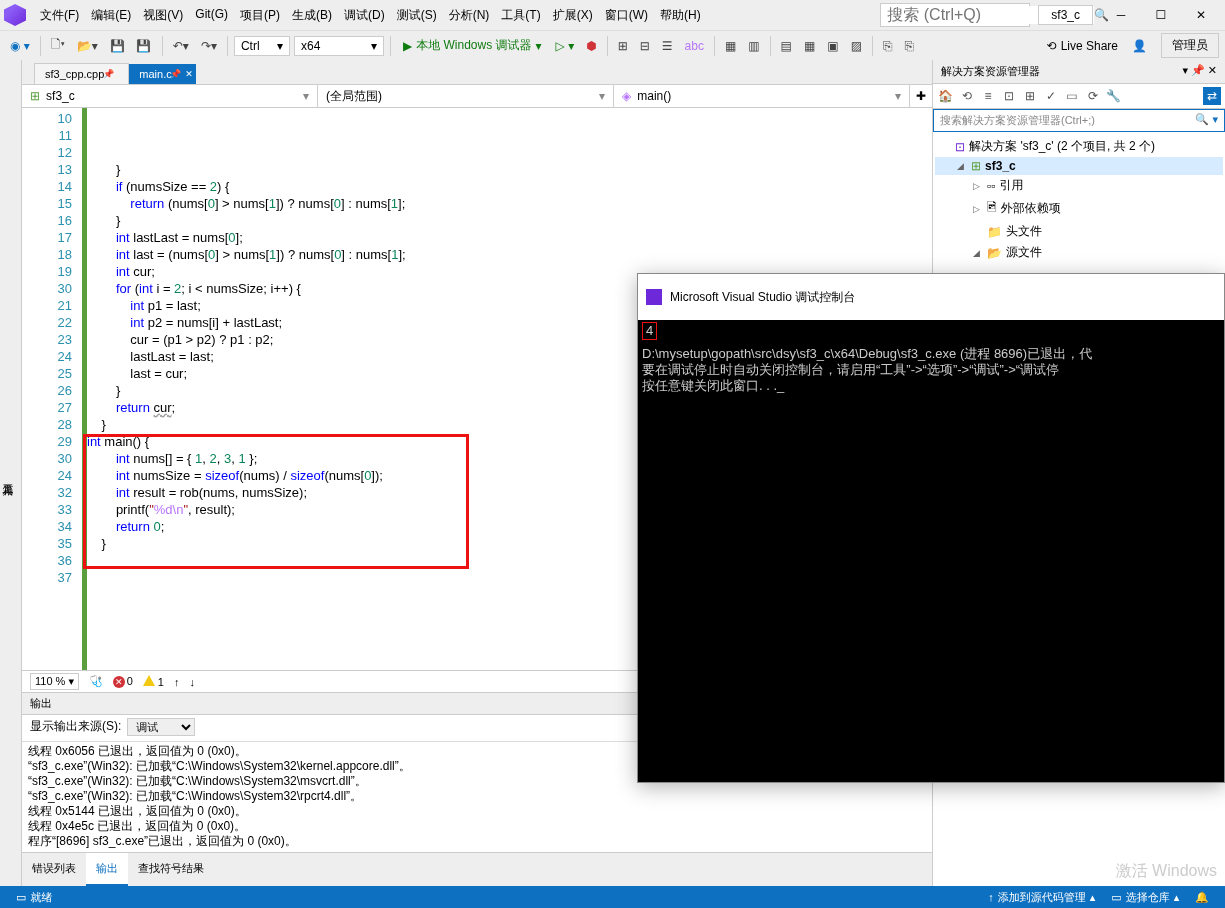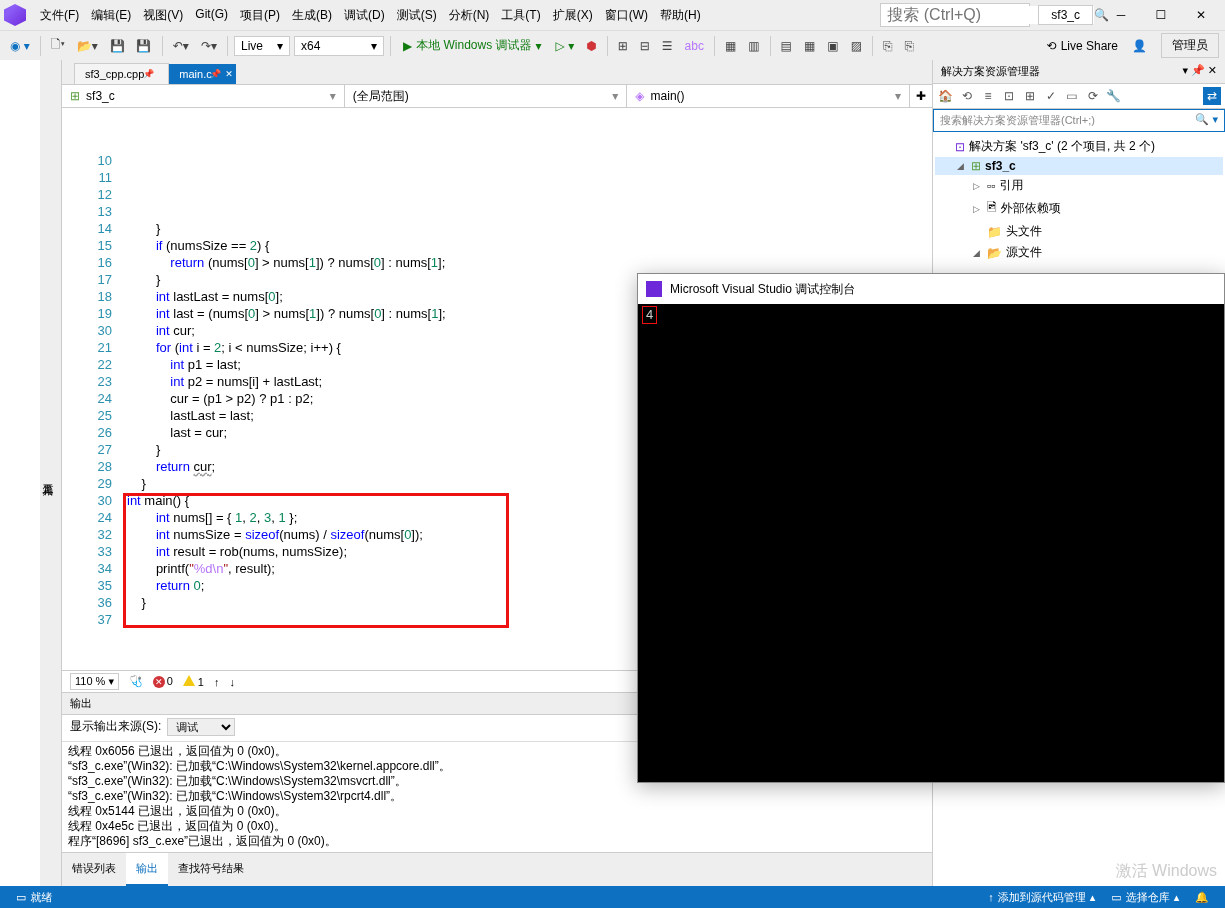--- a/index.html
+++ b/index.html
@@ -12,34 +12,34 @@
 .title-project { border:1px solid #ccc; padding:2px 12px; margin-left:6px; background:#fff; }
 .win-btns { display:flex; margin-left:6px; }
 .win-btn { width:40px; height:28px; display:flex; align-items:center; justify-content:center; cursor:pointer; }
 .toolbar { height:30px; background:#eee; display:flex; align-items:center; padding:0 6px; gap:4px; border-top:1px solid #ddd; }
 .tb-btn { padding:3px 4px; cursor:pointer; color:#444; display:flex; align-items:center; }
 .tb-sep { width:1px; height:20px; background:#ccc; margin:0 2px; }
 .tb-combo { border:1px solid #ccc; background:#fff; padding:2px 6px; min-width:56px; display:flex; align-items:center; justify-content:space-between; }
 .tb-run { color:#107c10; display:flex; align-items:center; gap:4px; padding:3px 6px; cursor:pointer; }
 .tb-liveshare { margin-left:auto; display:flex; align-items:center; gap:4px; padding:3px 6px; }
 .tb-admin { border:1px solid #ccc; padding:3px 10px; margin-left:6px; }
-.main-area { display:flex; height:calc(100% - 60px - 22px);margin-left:40px; }
+.main-area { display:flex; height:calc(100% - 60px - 22px); }
 .left-gutter { width:22px; background:#eee; border-right:1px solid #ccc; writing-mode:vertical-lr; text-align:center; padding-top:6px; font-size:11px; }
 .editor-pane { flex:1; display:flex; flex-direction:column; min-width:0; }
 .tabstrip { height:24px; background:#eee; display:flex; align-items:flex-end; padding-left:12px; }
 .ed-tab { padding:4px 24px 4px 10px; position:relative; cursor:pointer; font-size:11px; }
 .ed-tab.inactive { background:#f4f4f4; border:1px solid #ccc; border-bottom:none; }
 .ed-tab.active { background:#0e70c0; color:#fff; }
 .ed-tab .pin, .ed-tab .close { position:absolute; top:5px; font-size:9px; }
 .ed-tab .pin { right:14px; }
 .ed-tab .close { right:3px; }
 .nav-combos { height:24px; display:flex; border-top:1px solid #ccc; border-bottom:1px solid #ccc; }
 .nav-combo { flex:1; border-right:1px solid #ccc; padding:3px 8px; display:flex; align-items:center; gap:6px; background:#fff; }
 .nav-combo .dd { margin-left:auto; color:#888; }
-.editor-body { flex:1; display:flex; background:#fff; position:relative; overflow:hidden;align-items:center; }
+.editor-body { flex:1; display:flex; background:#fff; position:relative; overflow:hidden; }
 .gutter-lines { width:60px; text-align:right; padding-right:10px; color:#2b91af; font-family:Consolas,monospace; font-size:13px; line-height:17px; padding-top:2px; background:#fff; }
 .green-bar { width:5px; background:#5a9e3e; }
 .code-area { flex:1; font-family:Consolas,monospace; font-size:13px; line-height:17px; padding-top:2px; color:#000; white-space:pre; position:relative; }
 .kw { color:#0000ff; }
 .num { color:#098658; }
 .str { color:#a31515; }
 .esc { color:#b776fb; }
 .redbox { position:absolute; border:3px solid #e11; }
 .status-strip { height:22px; background:#fff; border-top:1px solid #ccc; display:flex; align-items:center; padding:0 8px; gap:10px; font-size:11px; }
 .err-ico { width:12px; height:12px; border-radius:50%; background:#d13438; color:#fff; display:inline-flex; align-items:center; justify-content:center; font-size:9px; margin-right:2px; }
@@ -60,21 +60,21 @@
 .rp-tree { flex:1; background:#fff; padding:4px 2px; font-size:12px; }
 .tree-row { display:flex; align-items:center; padding:2px 2px 2px 6px; gap:4px; cursor:pointer; }
 .tree-row.sel { background:#d6ebff; }
 .tree-indent { display:inline-block; }
 .tree-arrow { width:10px; color:#666; font-size:9px; }
 .folder-ico { color:#dcb67a; }
 .statusbar { height:22px; background:#0e70c0; color:#fff; display:flex; align-items:center; padding:0 8px; font-size:11px; }
 .statusbar .sb-item { padding:0 8px; display:flex; align-items:center; gap:4px; }
 .statusbar .sb-right { margin-left:auto; display:flex; }
 .console-window { position:absolute; left:637px; top:273px; width:588px; height:510px; background:#000; border:1px solid #888; box-shadow:0 4px 20px rgba(0,0,0,.3); z-index:100; }
-.console-title { height:30px; background:#fff; display:flex; align-items:center; padding:0 8px; gap:8px; font-size:12px; color:#000; }
+.console-title { height:46px; background:#fff; display:flex; align-items:center; padding:0 8px; gap:8px; font-size:12px; color:#000; }
 .console-ico { width:16px; height:16px; background:#6d28d9; display:inline-block; }
 .console-body { color:#ccc; font-family:SimSun,Consolas,monospace; font-size:13px; line-height:16px; padding:2px 4px; }
 .console-out { display:inline-block; padding:0 3px; }
 .console-out.boxed { border:1px solid #e11; }
 .zoom-combo { border:1px solid #ccc; padding:1px 4px; background:#fff; }
 .watermark { position:absolute; right:8px; bottom:26px; color:#ccc; font-size:16px; z-index:50; pointer-events:none; }
 </style>
 </head>
 <body>
 
@@ -112,21 +112,21 @@
   <span class="tb-sep"></span>
   <span class="tb-btn">🗋▾</span>
   <span class="tb-btn">📂▾</span>
   <span class="tb-btn" style="color:#0e70c0">💾</span>
   <span class="tb-btn" style="color:#0e70c0">💾</span>
   <span class="tb-sep"></span>
   <span class="tb-btn">↶▾</span>
   <span class="tb-btn">↷▾</span>
   <span class="tb-sep"></span>
   <div class="tb-combo">
-      <span>Live</span>
+      <span>Ctrl</span>
       <span>▾</span>
     </div>
   <div class="tb-combo" style="min-width:90px">
       <span>x64</span>
       <span>▾</span>
     </div>
   <span class="tb-sep"></span>
   <div class="tb-run">▶ <span>本地 Windows 调试器</span> ▾</div>
   <span class="tb-btn" style="color:#107c10">▷ ▾</span>
   <span class="tb-btn" style="color:#d13438">⬢</span>
@@ -322,16 +322,21 @@
 </div>
 
 <div class="console-window">
   <div class="console-title">
     <span class="console-ico"></span>
     <span>Microsoft Visual Studio 调试控制台</span>
   </div>
   <div class="console-body">
     <span class="console-out boxed">4</span>
     <div style="height:6px"></div>
+    <div id="console-lines">
+        <div>D:\mysetup\gopath\src\dsy\sf3_c\x64\Debug\sf3_c.exe (进程 8696)已退出，代</div>
+        <div>要在调试停止时自动关闭控制台，请启用“工具”-&gt;“选项”-&gt;“调试”-&gt;“调试停</div>
+        <div>按任意键关闭此窗口. . ._</div>
+      </div>
   </div>
 </div>
 
 <div class="watermark">激活 Windows</div>
 
 </body></html>

